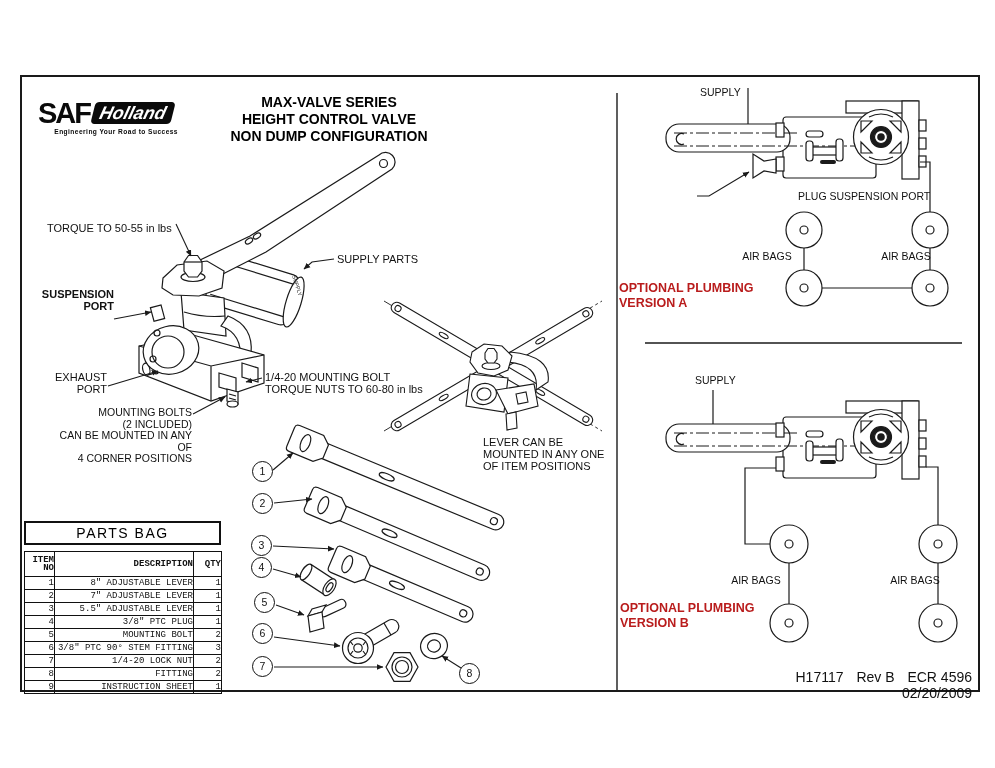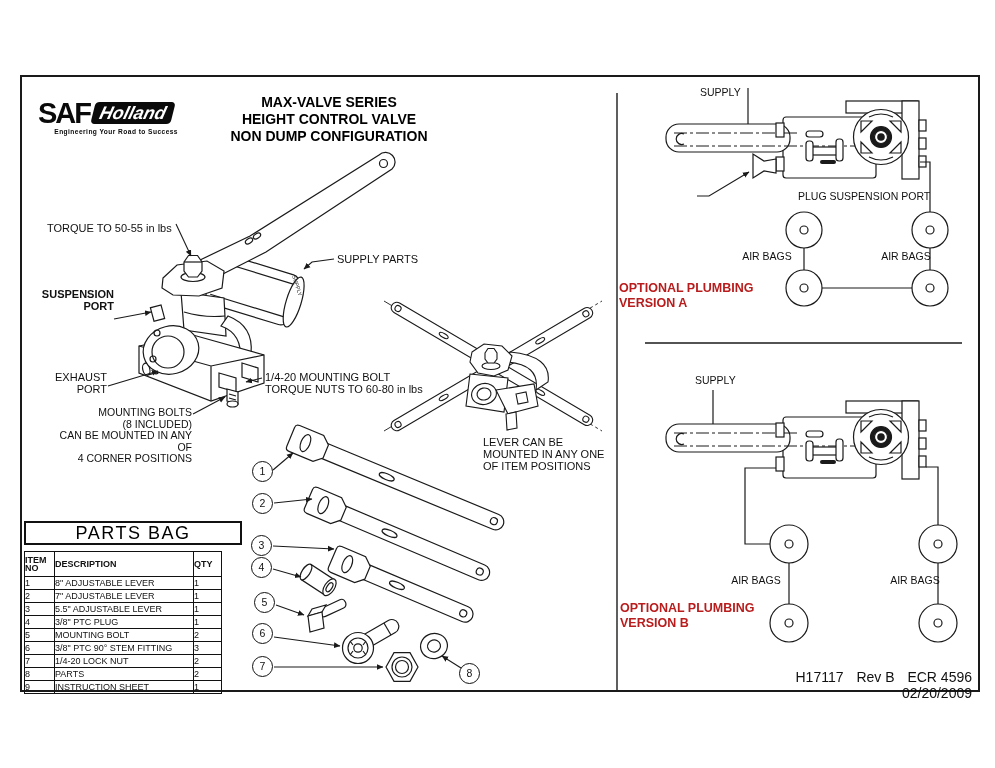--- a/index.html
+++ b/index.html
@@ -13,24 +13,24 @@
   .title{position:absolute;left:226px;top:94px;width:206px;text-align:center;font-weight:bold;
          font-size:14px;line-height:17px;white-space:pre-line;color:#000;}
   
   .logo{position:absolute;left:38px;top:99px;width:140px;text-align:right;}
   .logo-row{display:flex;align-items:center;}
   .logo-saf{font-weight:900;font-size:29px;line-height:28px;letter-spacing:-2px;color:#0a0a0a;}
   .logo-holland{background:#0a0a0a;color:#fff;font-style:italic;font-weight:bold;font-size:18px;
                 line-height:22px;padding:0 7px;margin-left:3px;border-radius:4px;transform:skewX(-14deg);}
   .logo-tag{font-size:6.6px;font-weight:bold;letter-spacing:0.45px;margin-top:1px;white-space:nowrap;color:#0a0a0a;}
   
-  .partsbag-title{position:absolute;left:24px;top:521px;width:218px;height:24px;border:2px solid #111;
-       box-sizing:border-box;text-align:center;line-height:21px;font-size:18px;letter-spacing:1.5px;color:#000;}
+  .partsbag-title{position:absolute;left:24px;top:521px;width:197px;height:24px;border:2px solid #111;
+       box-sizing:border-box;text-align:center;line-height:21px;font-size:14px;letter-spacing:1.5px;color:#000;}
   table.parts{position:absolute;left:24px;top:551px;width:198px;border-collapse:collapse;table-layout:fixed;}
-  table.parts th,table.parts td{border:1px solid #111;padding:0;text-align:left;color:#111;}
+  table.parts th,table.parts td{border:1px solid #111;padding:0;text-align:right;color:#111;font-family:Liberation Mono, monospace;}
   table.parts th{height:24px;font-size:9px;font-weight:bold;}
   th.c-item{width:29px;font-size:8px;line-height:8.5px;white-space:pre-line;}
   th.c-qty{width:27px;}
   table.parts td{height:12px;font-size:9px;line-height:9px;}
   td.d{text-align:left;padding-left:4px;overflow:hidden;white-space:nowrap;}
   
   .callout{position:absolute;width:21px;height:21px;border:1.4px solid #111;border-radius:50%;
            box-sizing:border-box;background:#fff;text-align:center;line-height:18px;font-size:10.5px;color:#111;}
   .footer{position:absolute;left:780px;top:669px;width:192px;text-align:right;font-size:14px;color:#111;}
   .footer span{margin-left:9px;}
@@ -291,21 +291,21 @@
 
   <div class="lbl" style="left:47px;top:222px;font-size:11px;">TORQUE TO 50-55 in lbs</div>
   <div class="lbl" style="left:337px;top:253px;">SUPPLY PARTS</div>
   <div class="lbl r" style="left:40px;top:288px;width:74px;font-weight:bold;">SUSPENSION
 PORT</div>
   <div class="lbl r" style="left:55px;top:371px;width:52px;">EXHAUST
 PORT</div>
   <div class="lbl" style="left:265px;top:371px;">1/4-20 MOUNTING BOLT
 TORQUE NUTS TO 60-80 in lbs</div>
   <div class="lbl r sm" style="left:50px;top:407px;width:142px;">MOUNTING BOLTS
-(8 INCLUDED)
+(2 INCLUDED)
 CAN BE MOUNTED IN ANY OF
 4 CORNER POSITIONS</div>
   <div class="lbl" style="left:483px;top:436px;">LEVER CAN BE
 MOUNTED IN ANY ONE
 OF ITEM POSITIONS</div>
 
   <div class="partsbag-title">PARTS BAG</div>
   <table class="parts">
     <thead>
       <tr>
@@ -346,21 +346,21 @@
           <td class="d">3/8" PTC 90° STEM FITTING</td>
           <td>3</td>
         </tr>
       <tr>
           <td>7</td>
           <td class="d">1/4-20 LOCK NUT</td>
           <td>2</td>
         </tr>
       <tr>
           <td>8</td>
-          <td class="d">PARTS</td>
+          <td class="d">FITTING</td>
           <td>2</td>
         </tr>
       <tr>
           <td>9</td>
           <td class="d">INSTRUCTION SHEET</td>
           <td>1</td>
         </tr>
     </tbody>
   </table>
 

